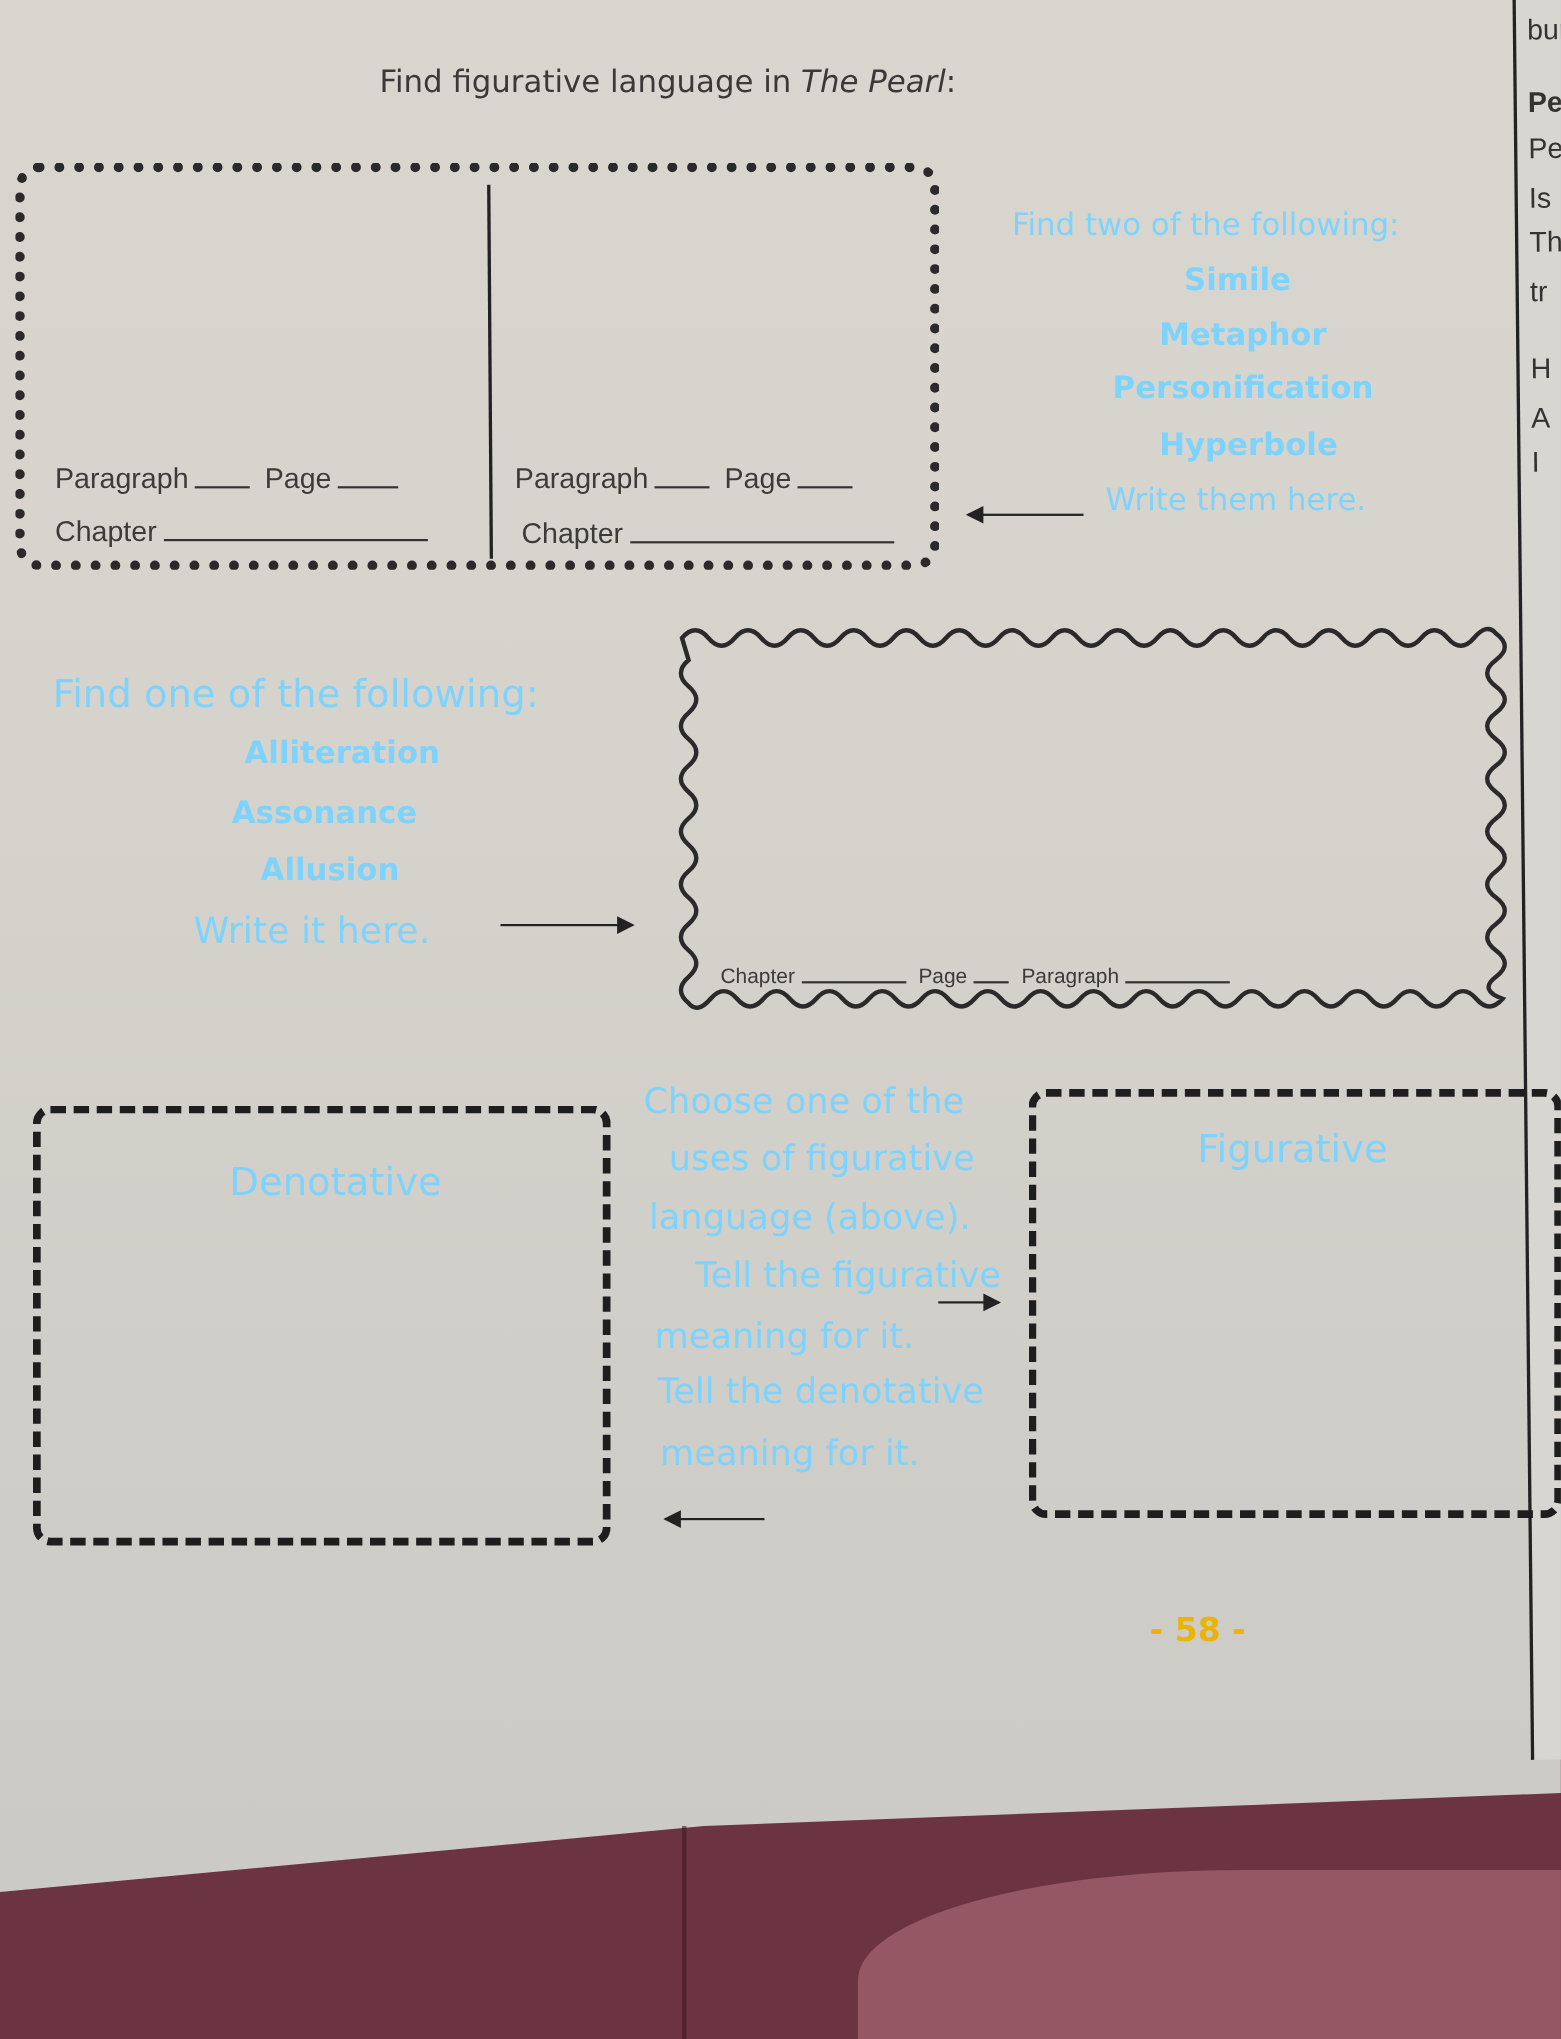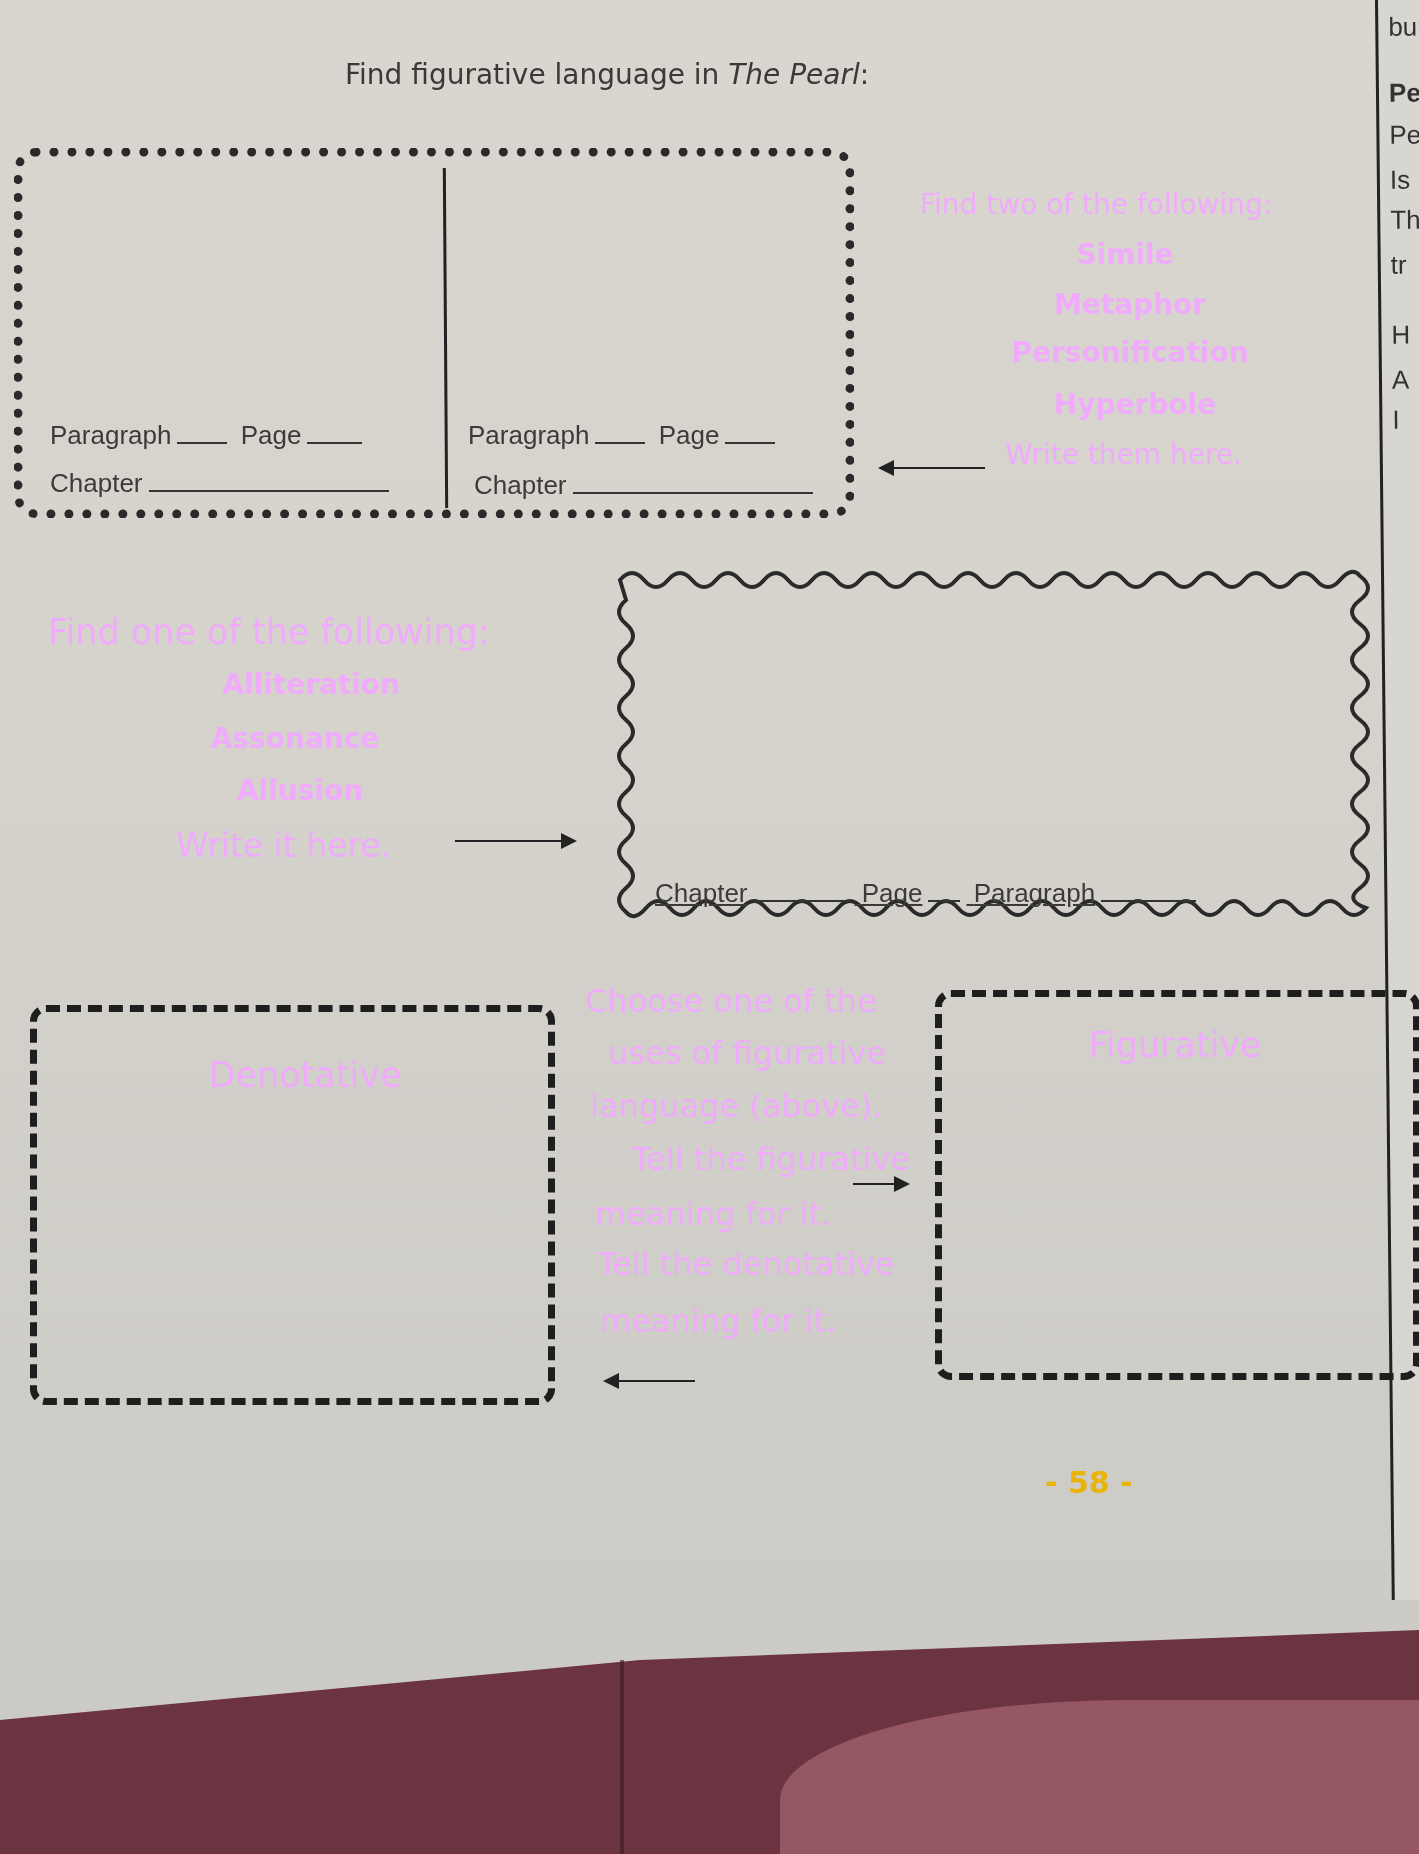--- a/index.html
+++ b/index.html
@@ -28,21 +28,21 @@
 
     
     .dotted-box {
       left: 14px; top: 148px; width: 840px; height: 370px;
       border: 9px dotted #2a2a2a; border-radius: 22px; box-sizing: border-box;
     }
     .divider-v { left: 444px; top: 168px; width: 3px; height: 340px; background: #222; transform: rotate(-0.4deg); }
     .ref-line { font-family: "Liberation Sans", sans-serif; font-size: 26px; color: #3c3b3a; white-space: nowrap; }
     .blank { display: inline-block; border-bottom: 2px solid #333; vertical-align: baseline; margin: 0 6px; }
 
-    .list-text { font-size: 28px; color: #f0abfc; text-align: center; }
+    .list-text { font-size: 28px; color: #7dd3fc; text-align: center; }
     .bold { font-weight: bold; }
 
     
     .wavy-box { left: 600px; top: 555px; width: 790px; height: 385px; }
 
     
     .dashed-box { border: 7px dashed #1e1e1e; border-radius: 16px; box-sizing: border-box; }
 
     .arrow { height: 2px; background: #222; }
     .arrow::after {
@@ -112,21 +112,21 @@
 <div class="abs list-text bold" style="left:200px; top:774px; width:200px;">Allusion</div>
 <div class="abs list-text" style="left:176px; top:826px; font-size:33px; text-align:center;">Write it here.</div>
 <div class="abs arrow right" style="left:455px; top:840px; width:120px;"></div>
 
 <svg class="abs wavy-box" viewBox="0 0 790 385">
   <path d="M20,25 q12,-14 24,0 t24,0 t24,0 t24,0 t24,0 t24,0 t24,0 t24,0 t24,0 t24,0 t24,0 t24,0 t24,0 t24,0 t24,0 t24,0 t24,0 t24,0 t24,0 t24,0 t24,0 t24,0 t24,0 t24,0 t24,0 t24,0 t24,0 t24,0 t24,0 t24,0 t20,-4
            q16,12 0,24 t0,24 t0,24 t0,24 t0,24 t0,24 t0,24 t0,24 t0,24 t0,24 t0,24 t0,24 t0,24 t6,20
            q-12,14 -24,0 t-24,0 t-24,0 t-24,0 t-24,0 t-24,0 t-24,0 t-24,0 t-24,0 t-24,0 t-24,0 t-24,0 t-24,0 t-24,0 t-24,0 t-24,0 t-24,0 t-24,0 t-24,0 t-24,0 t-24,0 t-24,0 t-24,0 t-24,0 t-24,0 t-24,0 t-24,0 t-24,0 t-24,0 t-24,0 t-20,4
            q-14,-12 0,-24 t0,-24 t0,-24 t0,-24 t0,-24 t0,-24 t0,-24 t0,-24 t0,-24 t0,-24 t0,-24 t0,-24 t0,-24 z" fill="none" stroke="#2a2a2a" stroke-width="4"></path>
 </svg>
-<div class="abs ref-line" style="left:655px; top:878px; font-size:26px;text-decoration:underline;">
+<div class="abs ref-line" style="left:655px; top:878px; font-size:19px;">
   <span>Chapter</span><span class="blank" style="width:95px;"></span>
   <span>Page</span><span class="blank" style="width:32px;"></span>
   <span>Paragraph</span><span class="blank" style="width:95px;"></span>
 </div>
 
 <div class="abs dashed-box" style="left:30px; top:1005px; width:525px; height:400px;"></div>
 <div class="abs list-text" style="left:150px; top:1055px; width:310px; font-size:35px;">Denotative</div>
 
 <div class="abs dashed-box" style="left:935px; top:990px; width:485px; height:390px;"></div>
 <div class="abs list-text" style="left:1050px; top:1025px; width:250px; font-size:35px;">Figurative</div>

